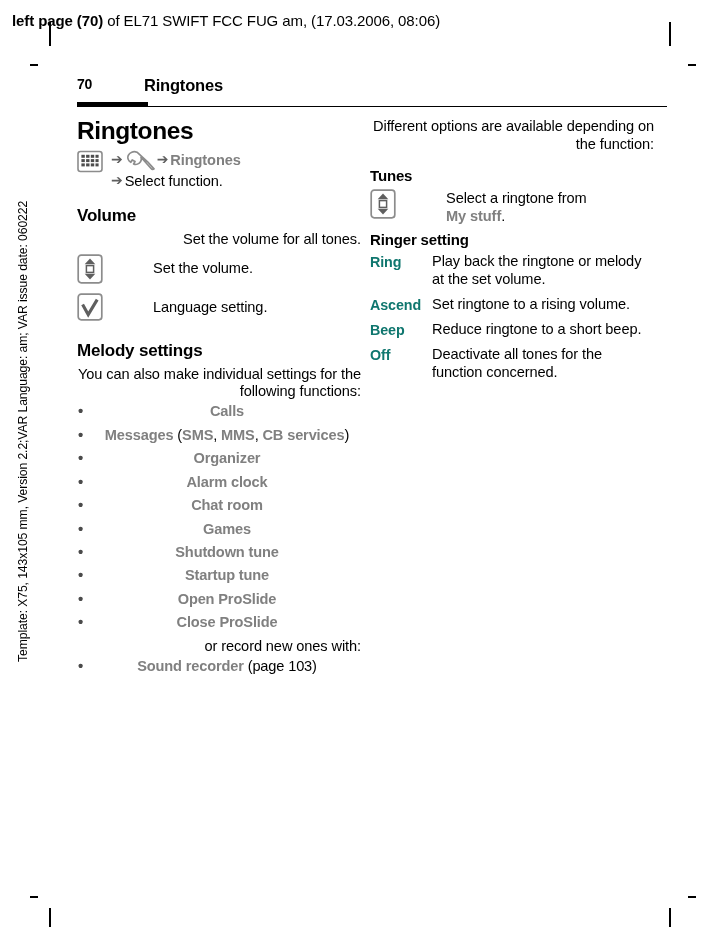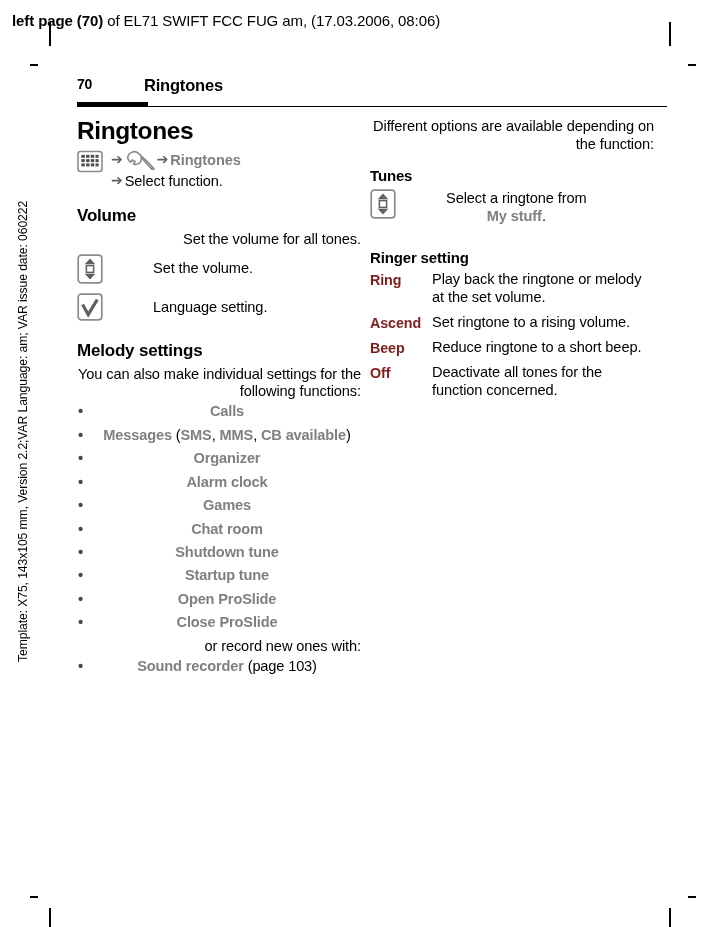--- a/index.html
+++ b/index.html
@@ -172,21 +172,20 @@
   }
   .keyrow .keycell {
     width: 76px;
     flex: 0 0 76px;
   }
   .keyrow .desc {
     font-size: 14.6px;
     line-height: 1.23;
     letter-spacing: -0.1px;
     padding-top: 6px;
-    text-align: center;
   }
   .keyrow.tight .desc { padding-top: 1px; }
 
   
   ul.bullets {
     list-style: none;
     margin: 2px 0 0 0;
     padding: 0;
     text-align: center;
   }
@@ -218,21 +217,21 @@
   .opt-row {
     display: flex;
     align-items: flex-start;
     margin-bottom: 7px;
   }
   .opt-name {
     width: 62px;
     flex: 0 0 62px;
     font-size: 14.3px;
     font-weight: bold;
-    color: #7f1d1d;
+    color: #0f766e;
     line-height: 1.2;
     letter-spacing: -0.1px;
     padding-top: 1px;
   }
   .opt-desc {
     font-size: 14.6px;
     line-height: 1.23;
     letter-spacing: -0.1px;
   }
 </style>
@@ -319,25 +318,25 @@
       </svg>
     </span>
     <span class="desc">Language setting.</span>
   </div>
 
   <h2 class="sub">Melody settings</h2>
   <p class="body">You can also make individual settings for the following functions:</p>
 
   <ul class="bullets">
     <li><span>Calls</span></li>
-    <li><span>Messages</span><span class="plain"> (</span><span>SMS</span><span class="plain">, </span><span>MMS</span><span class="plain">, </span><span>CB available</span><span class="plain">)</span></li>
+    <li><span>Messages</span><span class="plain"> (</span><span>SMS</span><span class="plain">, </span><span>MMS</span><span class="plain">, </span><span>CB services</span><span class="plain">)</span></li>
     <li><span>Organizer</span></li>
     <li><span>Alarm clock</span></li>
+    <li><span>Chat room</span></li>
     <li><span>Games</span></li>
-    <li><span>Chat room</span></li>
     <li><span>Shutdown tune</span></li>
     <li><span>Startup tune</span></li>
     <li><span>Open ProSlide</span></li>
     <li><span>Close ProSlide</span></li>
   </ul>
 
   <p class="body" style="margin-top:1px;">or record new ones with:</p>
 
   <ul class="bullets">
     <li><span>Sound recorder</span><span class="plain"> (page 103)</span></li>
@@ -356,21 +355,21 @@
       <svg width="26" height="30" viewBox="0 0 26 30">
         <rect x="1.2" y="1.2" width="23.6" height="27.6" rx="3" ry="3" fill="#ffffff" stroke="#8c8c8c" stroke-width="1.7"></rect>
         <polygon points="13,4.4 18.3,10.2 7.7,10.2" fill="#5f5f5f"></polygon>
         <rect x="9.4" y="11.6" width="7.2" height="6.8" fill="#ffffff" stroke="#5f5f5f" stroke-width="1.5"></rect>
         <polygon points="13,25.6 18.3,19.8 7.7,19.8" fill="#5f5f5f"></polygon>
       </svg>
     </span>
     <span class="desc"><span>Select a ringtone from</span><br><span class="gray-bold">My stuff</span><span>.</span></span>
   </div>
 
-  <h3 class="tbl" style="margin-top:24px;">Ringer setting</h3>
+  <h3 class="tbl" style="margin-top:6px;">Ringer setting</h3>
 
   <div class="opt-row">
     <span class="opt-name">Ring</span>
     <span class="opt-desc">Play back the ringtone or melody at the set volume.</span>
   </div>
   <div class="opt-row">
     <span class="opt-name">Ascend</span>
     <span class="opt-desc">Set ringtone to a rising volume.</span>
   </div>
   <div class="opt-row">

